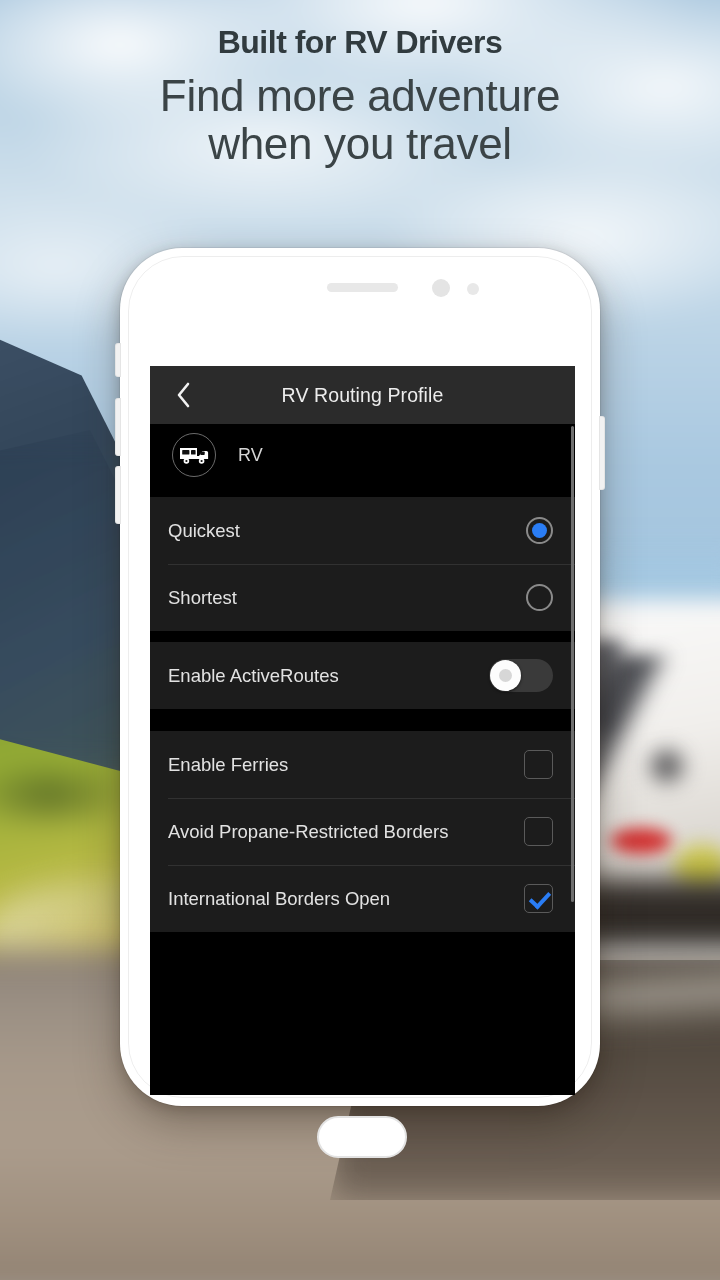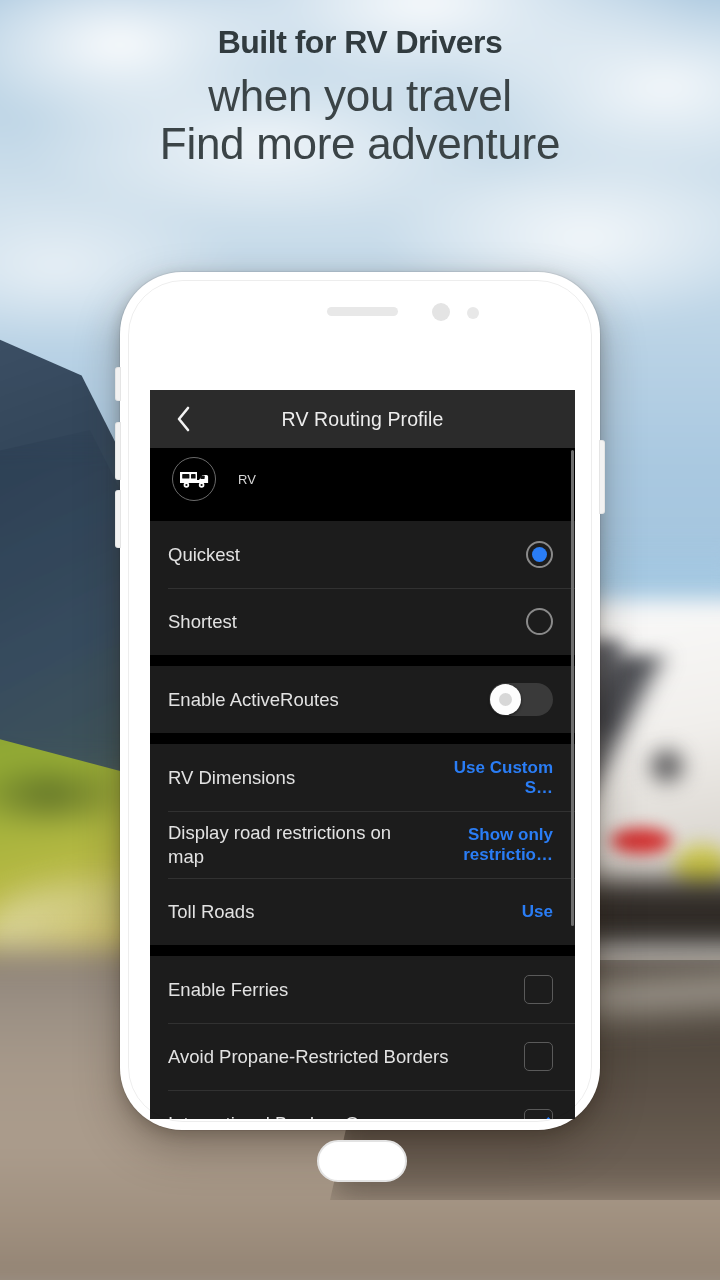--- a/index.html
+++ b/index.html
@@ -220,21 +220,21 @@
     letter-spacing: -.3px;
     color: #3b4447;
     margin-top: 10px;
   }
   .hl-sub-line { display: block; }
 
   
   #phone {
     position: absolute;
     left: 120px;
-    top: 272px;
+    top: 248px;
     width: 480px;
     height: 858px;
     background: #ffffff;
     border-radius: 62px;
     box-shadow:
       0 0 0 1px rgba(0,0,0,.06),
       0 18px 44px rgba(40,30,20,.34),
       0 4px 14px rgba(40,30,20,.22);
     z-index: 6;
   }
@@ -348,21 +348,21 @@
     border-radius: 50%;
     border: 1.5px solid #6b6b6b;
     display: flex;
     align-items: center;
     justify-content: center;
     flex: none;
   }
   .profile-name {
     margin-left: 22px;
     color: #d6d6d6;
-    font-size: 13px;
+    font-size: 18px;
   }
 
   
   .section { background: #a16207; }
   .gap { height: 11px; background: #000000; }
 
   .row {
     position: relative;
     display: flex;
     align-items: center;
@@ -503,22 +503,22 @@
   <div class="yellow-blob"></div>
   <div class="camper-shadow"></div>
   <div class="road"></div>
   <div class="road-dark"></div>
   <div class="road-edge"></div>
 </div>
 
 <div id="headline">
   <div class="hl-main">Built for RV Drivers</div>
   <div class="hl-sub">
+    <span class="hl-sub-line">Find more adventure</span>
     <span class="hl-sub-line">when you travel</span>
-    <span class="hl-sub-line">Find more adventure</span>
   </div>
 </div>
 
 <div id="phone">
 
   <div class="speaker"></div>
   <div class="camera"></div>
   <div class="sensor"></div>
 
   <div class="side-btn sb-mute"></div>
@@ -576,34 +576,20 @@
       <div class="row">
         <span class="row-label">Enable ActiveRoutes</span>
         <span class="toggle">
           <span class="knob"></span>
         </span>
       </div>
     </div>
 
     <div class="gap"></div>
 
-    <div class="section">
-      <div class="row">
-        <span class="row-label">RV Dimensions</span>
-        <span class="row-value">Use Custom S…</span>
-      </div>
-      <div class="row">
-        <span class="row-label">Display road restrictions on map</span>
-        <span class="row-value">Show only restrictio…</span>
-      </div>
-      <div class="row">
-        <span class="row-label">Toll Roads</span>
-        <span class="row-value">Use</span>
-      </div>
-    </div>
 
     <div class="gap"></div>
 
     <div class="section">
       <div class="row">
         <span class="row-label">Enable Ferries</span>
         <span class="checkbox"></span>
       </div>
       <div class="row">
         <span class="row-label">Avoid Propane-Restricted Borders</span>

